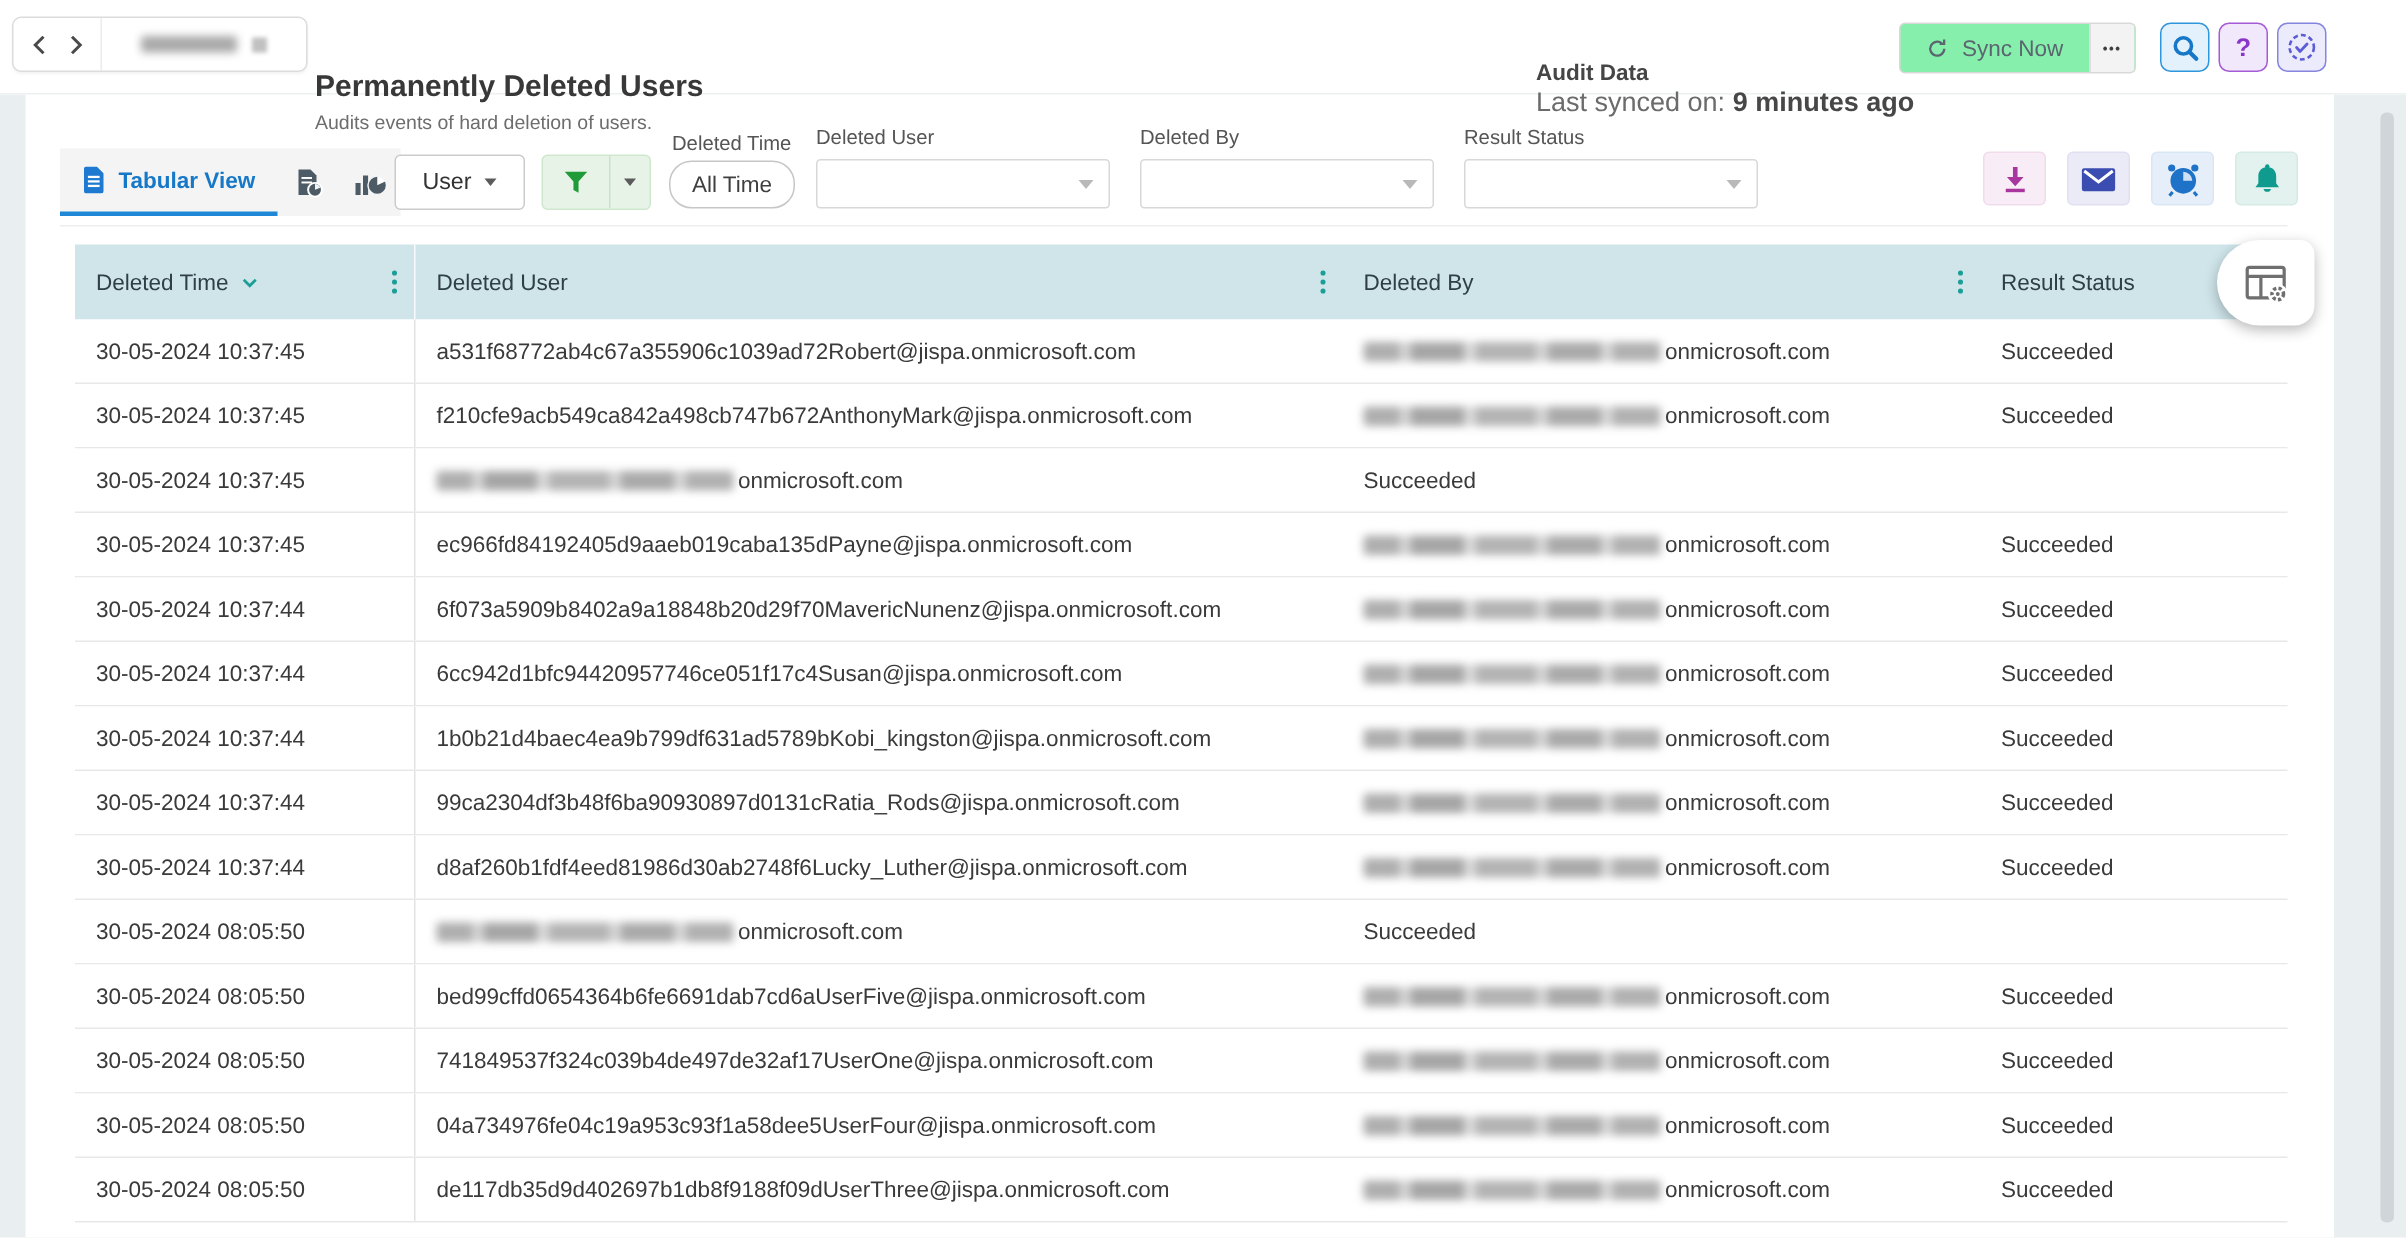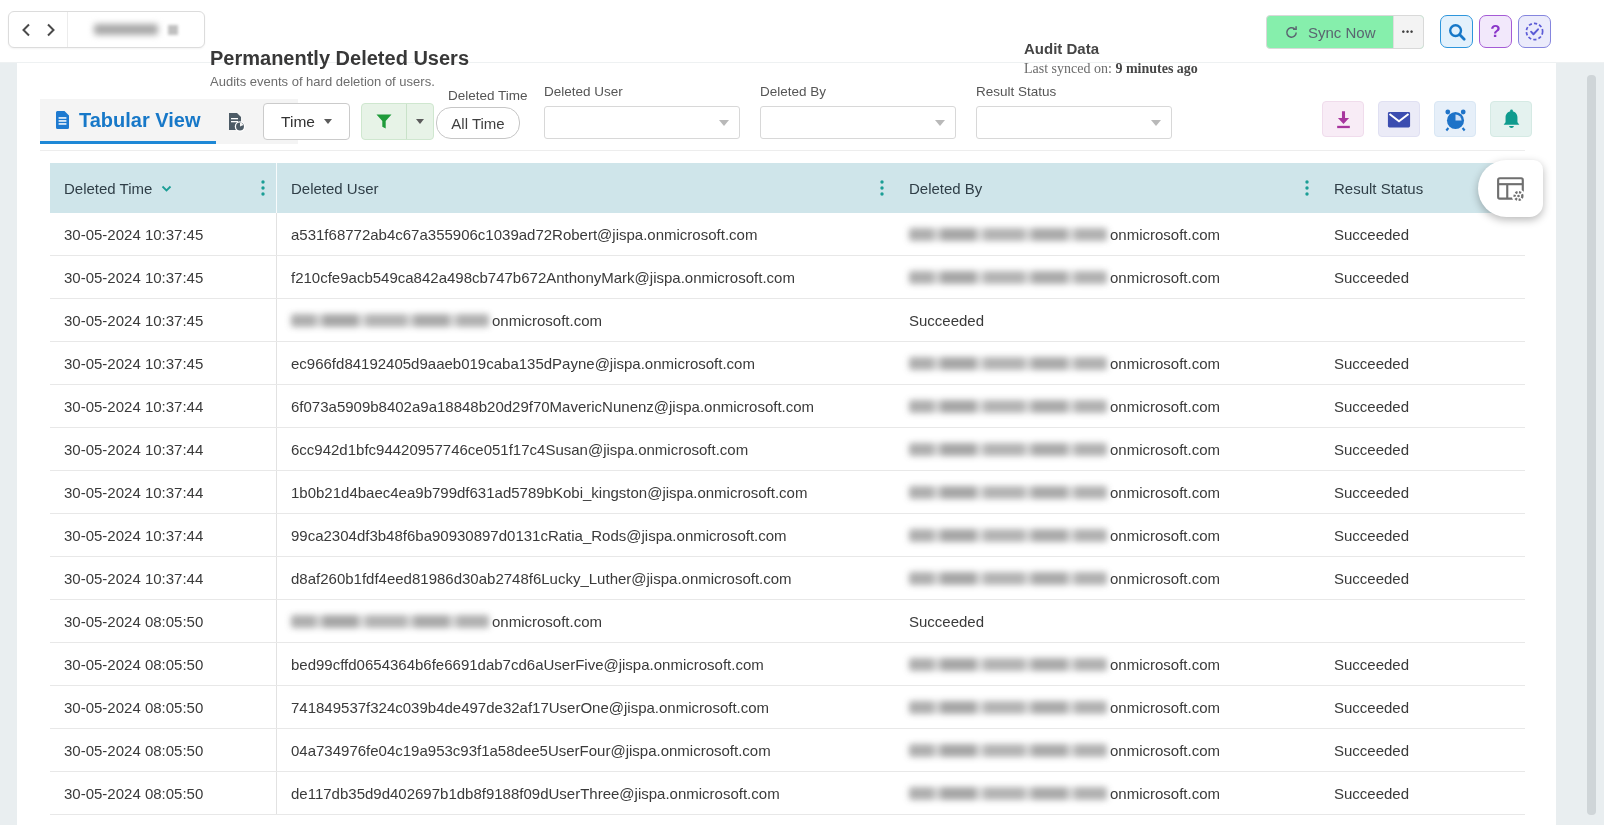--- a/index.html
+++ b/index.html
@@ -14,43 +14,43 @@
   .nav-arrows{width:58px;display:flex;align-items:center;justify-content:center;gap:15px;}
   .nav-arrow{display:flex;align-items:center;justify-content:center;cursor:pointer;}
   .tenant{width:136px;border-left:1px solid #ececec;display:flex;align-items:center;justify-content:center;gap:10px;}
   .blur-blob{width:64px;height:11px;background:#a9a9a9;filter:blur(3px);border-radius:2px;}
   .blur-square{width:10px;height:10px;background:#c0c0c0;filter:blur(1.5px);}
   .titleblock{position:absolute;left:210px;top:9px;}
   .pagetitle{font-size:20px;font-weight:700;color:#383838;line-height:26px;margin-top:36px;}
   .pagesub{font-size:13px;color:#6d6d6d;line-height:18px;margin-top:2px;}
   .auditblock{position:absolute;left:1024px;top:11px;margin-top:28px;}
   .audit-title{font-size:15px;font-weight:700;color:#454545;line-height:20px;}
-  .audit-sync{font-size:14px;color:#6b6b6b;line-height:19px;font-family:Liberation Serif, serif;}
+  .audit-sync{font-size:18px;color:#6b6b6b;line-height:19px;}
   .audit-sync b{color:#474747;}
   .syncgroup{position:absolute;left:1266px;top:15px;height:34px;display:flex;border:1px solid #d9d9d9;border-radius:4px;overflow:hidden;background:#86efac;box-sizing:border-box;}
   .sync-main{display:flex;align-items:center;gap:9px;padding:0 17px;font-size:15px;color:#5a6570;cursor:pointer;}
   .sync-more{width:29px;border-left:1px solid #dedede;background:#f3f3f3;display:flex;align-items:center;justify-content:center;font-size:9px;font-weight:bold;letter-spacing:1px;color:#3f3f3f;cursor:pointer;}
   .ibtn{position:absolute;top:15px;width:33px;height:33px;border-radius:7px;display:flex;align-items:center;justify-content:center;box-sizing:border-box;cursor:pointer;}
   .ibtn.search{left:1440px;border:1.5px solid #2e96dc;background:#e3f1fc;}
   .ibtn.help{left:1479px;border:1.5px solid #a55bd6;background:#f2e8fb;font-size:17px;font-weight:bold;color:#8a35c9;}
   .ibtn.tasks{left:1518px;border:1.5px solid #8585de;background:#ebebfb;}
   
   .panel{position:absolute;left:17px;top:62px;width:1539px;height:763px;background:#fff;}
   .tabstrip{position:absolute;left:23px;top:37px;height:45px;background:#f4f4f4;display:flex;align-items:stretch;}
   .tab-active{display:flex;align-items:center;gap:9px;padding:0 15px;border-bottom:3px solid #1e88d6;box-sizing:border-box;cursor:pointer;}
-  .tab-active .tlabel{font-size:20px;font-weight:700;color:#1778c8;}
+  .tab-active .tlabel{font-size:15px;font-weight:700;color:#1778c8;}
   .tab-iconbtn{width:41px;display:flex;align-items:center;justify-content:center;cursor:pointer;}
   .viewsbtn{position:absolute;left:246px;top:41px;width:87px;height:37px;border:1px solid #cbcbcb;border-radius:4px;background:#fff;display:flex;align-items:center;justify-content:center;gap:9px;font-size:15.5px;color:#333;box-sizing:border-box;cursor:pointer;}
   .filterbtn{position:absolute;left:344px;top:41px;height:37px;display:flex;border:1px solid #cfe7cf;border-radius:4px;background:#e7f3e7;box-sizing:border-box;overflow:hidden;}
   .filter-main{width:44px;display:flex;align-items:center;justify-content:center;cursor:pointer;}
   .filter-caret{width:26px;border-left:1px solid #c9e2c9;display:flex;align-items:center;justify-content:center;cursor:pointer;}
   .caret-down{width:0;height:0;border-left:4.5px solid transparent;border-right:4.5px solid transparent;border-top:5.5px solid #5b5b5b;}
   .caret-down.light{border-top-color:#b9b9b9;border-left-width:5px;border-right-width:5px;border-top-width:6px;}
   .flabel{position:absolute;font-size:13.5px;color:#555;}
-  .alltime{position:absolute;left:419px;top:45px;width:84px;height:32px;border:1px solid #c6c6c6;border-radius:15px;background:#fff;display:flex;align-items:center;justify-content:center;font-size:15px;color:#3f3f3f;box-sizing:border-box;cursor:pointer;}
+  .alltime{position:absolute;left:429px;top:45px;width:84px;height:32px;border:1px solid #c6c6c6;border-radius:15px;background:#fff;display:flex;align-items:center;justify-content:center;font-size:15px;color:#3f3f3f;box-sizing:border-box;cursor:pointer;}
   .fselect{position:absolute;top:44px;width:196px;height:33px;border:1px solid #d8d8d8;border-radius:3px;background:#fff;box-sizing:border-box;cursor:pointer;}
   .fselect .caret-down{position:absolute;right:10px;top:13px;}
   .fselect .selval{position:absolute;left:10px;top:7px;font-size:14px;color:#444;}
   .actbtn{position:absolute;top:39px;width:42px;height:36px;border-radius:4px;display:flex;align-items:center;justify-content:center;box-sizing:border-box;cursor:pointer;}
   .actbtn.download{left:1305px;background:#f8ecf6;border:1px solid #f0dcec;}
   .actbtn.mail{left:1361px;background:#ebebf7;border:1px solid #e0e0f2;}
   .actbtn.alarm{left:1417px;background:#e6eff9;border:1px solid #d9e7f4;}
   .actbtn.bell{left:1473px;background:#e4f2ef;border:1px solid #d5eae4;}
   .toolbar-divider{position:absolute;left:23px;top:88px;width:1485px;height:1px;background:#ededed;}
   
@@ -164,21 +164,21 @@
           <rect x="1" y="9" width="3.4" height="8" fill="#4d5b66"></rect>
           <rect x="6" y="4" width="3.4" height="13" fill="#4d5b66"></rect>
           <circle cx="15.5" cy="10.5" r="6.2" fill="#4d5b66"></circle>
           <path d="M15.5 10.5V3.9a6.2 6.2 0 0 1 5.6 3.9z" fill="#fff"></path>
           <circle cx="15.5" cy="10.5" r="6.2" fill="none" stroke="#f4f4f4" stroke-width="1"></circle>
         </svg>
     </div>
   </div>
 
   <div class="viewsbtn">
-    <span>Time</span>
+    <span>User</span>
     <span class="caret-down"></span>
   </div>
 
   <div class="filterbtn">
     <div class="filter-main">
       <svg width="16" height="15" viewBox="0 0 16 15">
           <path d="M0.5 0.5h15L9.7 7v7.5l-3.4-1.8V7z" fill="#1f9b3a"></path>
         </svg>
     </div>
     <div class="filter-caret">

